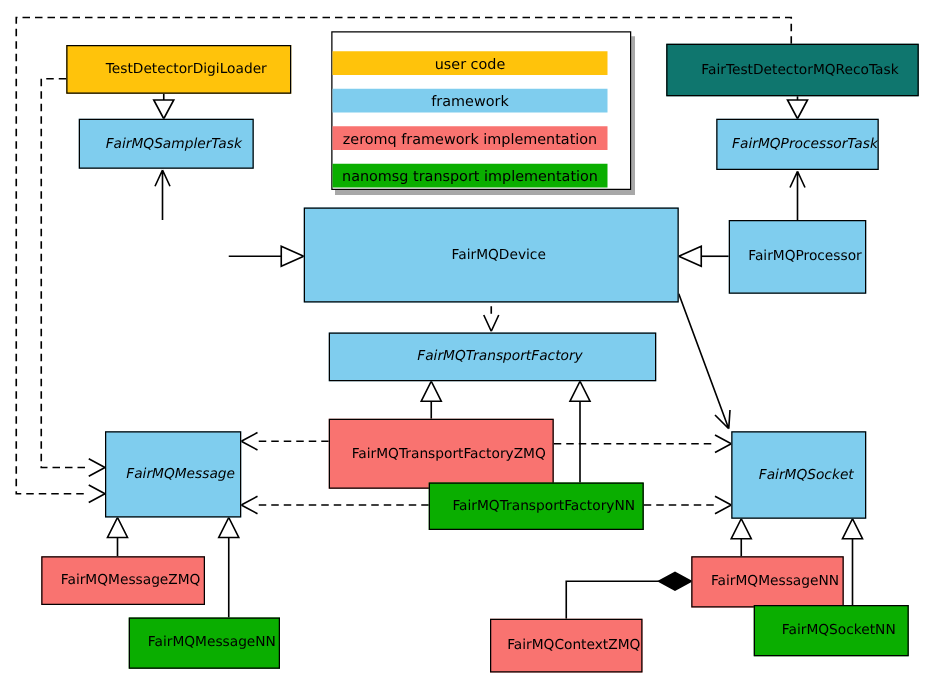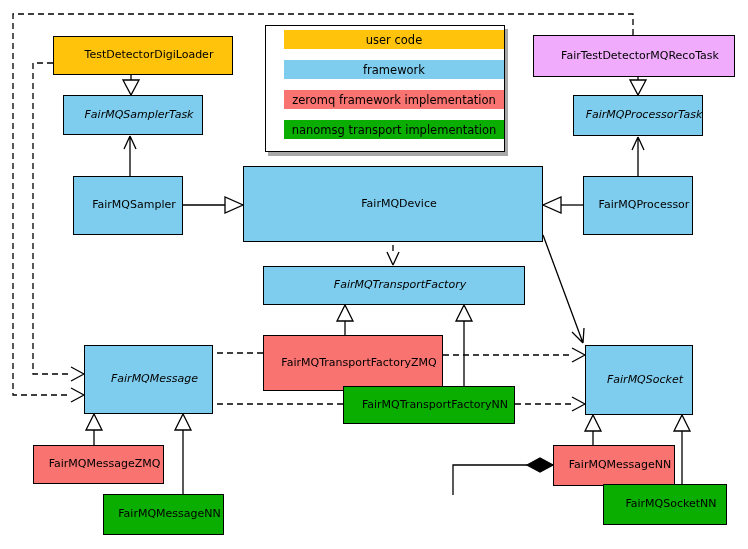--- a/index.html
+++ b/index.html
@@ -18,34 +18,34 @@
   #n0 {left:53px;  top:36px;  width:180px; height:39px;}
   #n1 {left:533px; top:35px;  width:202px; height:42px;}
   #n2 {left:63px;  top:95px;  width:140px; height:40px;}
   #n3 {left:573px; top:95px;  width:130px; height:41px;}
   #n4 {left:73px;  top:176px; width:110px; height:59px;}
   #n5 {left:243px; top:166px; width:300px; height:76px;}
   #n6 {left:583px; top:176px; width:110px; height:59px;}
   #n7 {left:263px; top:266px; width:262px; height:39px;}
   #n8 {left:263px; top:335px; width:180px; height:56px;}
   #n9 {left:343px; top:386px; width:172px; height:38px;}
-  #n10{left:84px;  top:345px; width:129px; height:69px;}
+  #n10{left:84px;  top:345px; width:109px; height:69px;}
   #n11{left:585px; top:345px; width:108px; height:70px;}
   #n12{left:33px;  top:445px; width:131px; height:39px;}
   #n13{left:103px; top:494px; width:121px; height:41px;}
   #n14{left:553px; top:445px; width:122px; height:41px;}
   #n15{left:392px; top:495px; width:122px; height:43px;}
   #n16{left:603px; top:484px; width:124px; height:41px;}
   
   .legend{
     position:absolute;left:265px;top:25px;width:240px;height:127px;
     box-sizing:border-box;background:#fff;border:1.5px solid #000;
     box-shadow:3px 4px 0 #a8a8a8;
-    display:flex;flex-direction:column;align-items:flex-end;
-    padding-top:4px;gap:11px;
+    display:flex;flex-direction:column;align-items:flex-start;
+    padding-top:15px;gap:11px;
   }
   .legend-item{
     width:220px;height:19px;display:flex;align-items:center;justify-content:center;
     font-size:11.5px;color:#000;
   }
 </style>
 </head>
 <body>
 
 <div class="canvas">
@@ -105,29 +105,29 @@
   </svg>
 
   <div class="legend">
     <div class="legend-item" style="background-color: rgb(255, 195, 11);">user code</div>
     <div class="legend-item" style="background-color: rgb(127, 205, 238);">framework</div>
     <div class="legend-item" style="background-color: rgb(249, 115, 112);">zeromq framework implementation</div>
     <div class="legend-item" style="background-color: rgb(10, 174, 0);">nanomsg transport implementation</div>
   </div>
 
   <div class="node" id="n0" style="background-color: rgb(255, 195, 11);">TestDetectorDigiLoader</div>
-  <div class="node" id="n1" style="background-color: #f0abfc;">FairTestDetectorMQRecoTask</div>
+  <div class="node" id="n1" style="background-color: #0f766e;">FairTestDetectorMQRecoTask</div>
   <div class="node abstract" id="n2" style="background-color: rgb(127, 205, 238);">FairMQSamplerTask</div>
   <div class="node abstract" id="n3" style="background-color: rgb(127, 205, 238);">FairMQProcessorTask</div>
-  <div class="node" id="n4" style="background-color: rgb(127, 205, 238);">FairMQSampler</div>
   <div class="node" id="n5" style="background-color: rgb(127, 205, 238);">FairMQDevice</div>
   <div class="node" id="n6" style="background-color: rgb(127, 205, 238);">FairMQProcessor</div>
   <div class="node abstract" id="n7" style="background-color: rgb(127, 205, 238);">FairMQTransportFactory</div>
   <div class="node" id="n8" style="background-color: rgb(249, 115, 112);">FairMQTransportFactoryZMQ</div>
   <div class="node" id="n9" style="background-color: rgb(10, 174, 0);">FairMQTransportFactoryNN</div>
   <div class="node abstract" id="n10" style="background-color: rgb(127, 205, 238);">FairMQMessage</div>
   <div class="node abstract" id="n11" style="background-color: rgb(127, 205, 238);">FairMQSocket</div>
   <div class="node" id="n12" style="background-color: rgb(249, 115, 112);">FairMQMessageZMQ</div>
   <div class="node" id="n13" style="background-color: rgb(10, 174, 0);">FairMQMessageNN</div>
   <div class="node" id="n14" style="background-color: rgb(249, 115, 112);">FairMQMessageNN</div>
+  <div class="node" id="n15" style="background-color: rgb(249, 115, 112);">FairMQContextZMQ</div>
   <div class="node" id="n16" style="background-color: rgb(10, 174, 0);">FairMQSocketNN</div>
 
 </div>
 
 </body></html>

